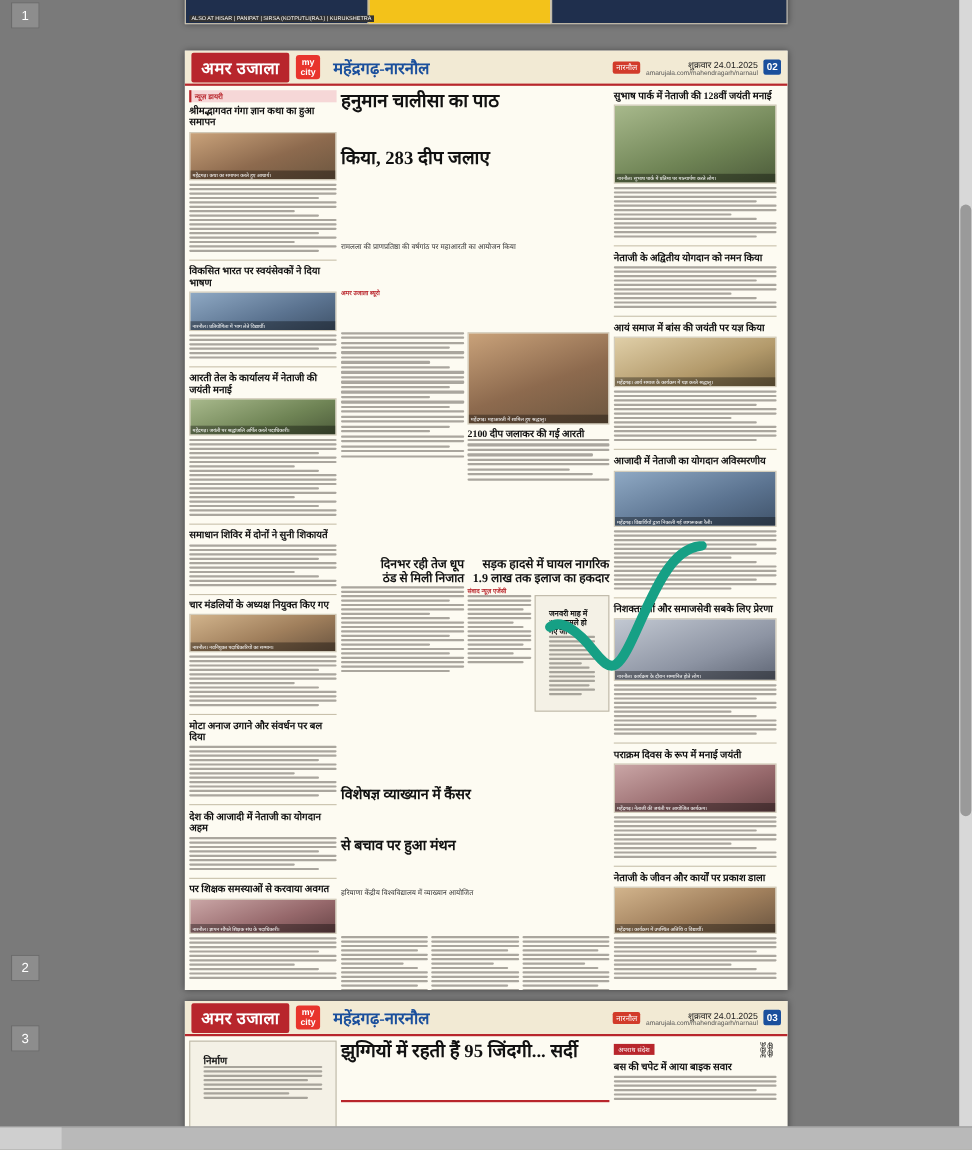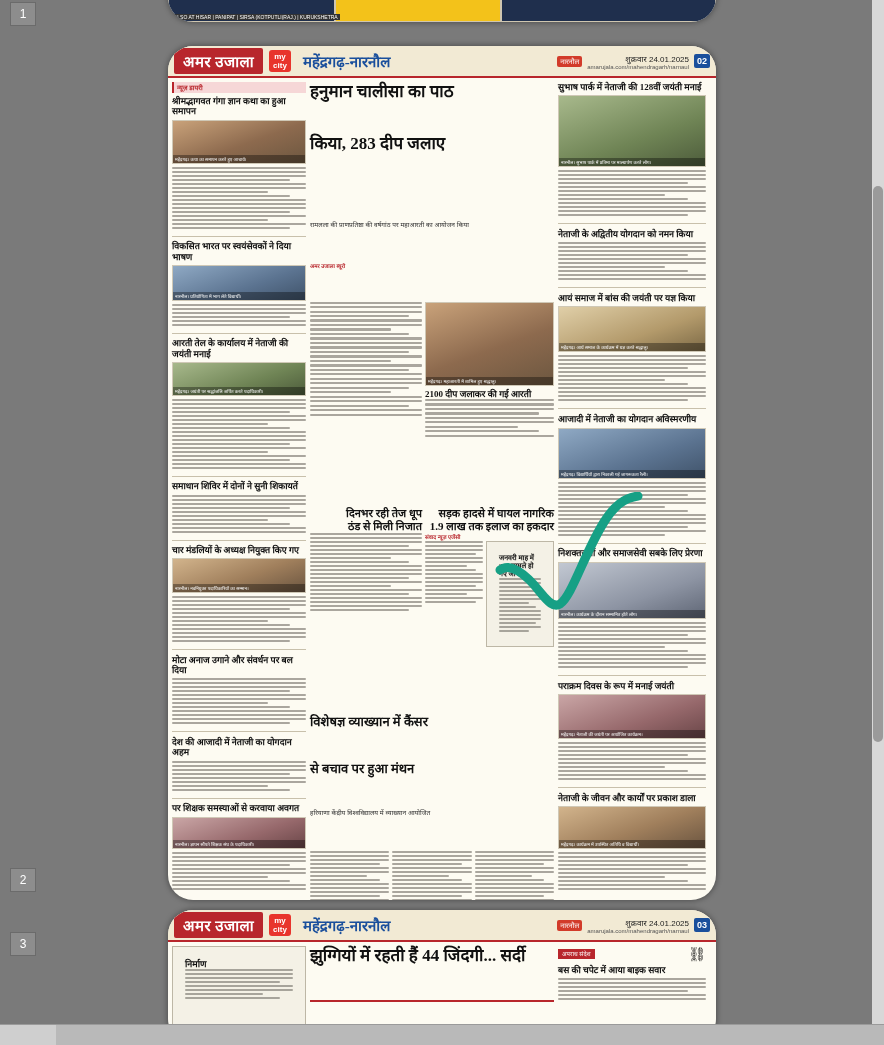--- a/index.html
+++ b/index.html
@@ -14,21 +14,20 @@
     position:absolute;left:0;top:0;width:884px;height:1025px;
     background:#7a7a7a;
     overflow:hidden;
   }
   
   .page{
     position:absolute;left:168px;width:548px;
     background:#fdfbf2;
     box-shadow:0 0 6px rgba(0,0,0,.45);
     overflow:hidden;
-    border-radius:25px;
   }
   
   .page-prev{top:-46px;height:68px;}
   .page-main{top:46px;height:854px;}
   .page-next{top:910px;height:134px;}
 
   
   .masthead{
     height:30px;background:#f2ead4;border-bottom:2px solid #b8262c;
     display:flex;align-items:center;gap:6px;padding:0 6px;position:relative;
@@ -820,21 +819,21 @@
               <span></span>
               <span></span>
               <span></span>
               <span></span>
               <span></span>
               <span></span>
           </div>
         </div>
       </div>
       <div class="col col-c">
-        <div class="hd hd-xl">झुग्गियों में रहती हैं 44 जिंदगी... सर्दी</div>
+        <div class="hd hd-xl">झुग्गियों में रहती हैं 95 जिंदगी... सर्दी</div>
         <div class="rule-red"></div>
         <div class="sub">मध्य प्रदेश के प्रवासी मजदूर पिछले 5 माह से काटे सिलेंडर बनाई झुग्गी में काट रहे दिन</div>
         <div class="photo ph-a" style="height:22px;margin-top:2px"></div>
       </div>
       <div class="col col-r">
         <div class="two" style="align-items:center">
           <span class="label-red">अपराध संदेश</span>
           <span style="margin-left:auto;font-size:14px">⛓</span>
         </div>
         <div class="hd hd-s">बस की चपेट में आया बाइक सवार</div>

